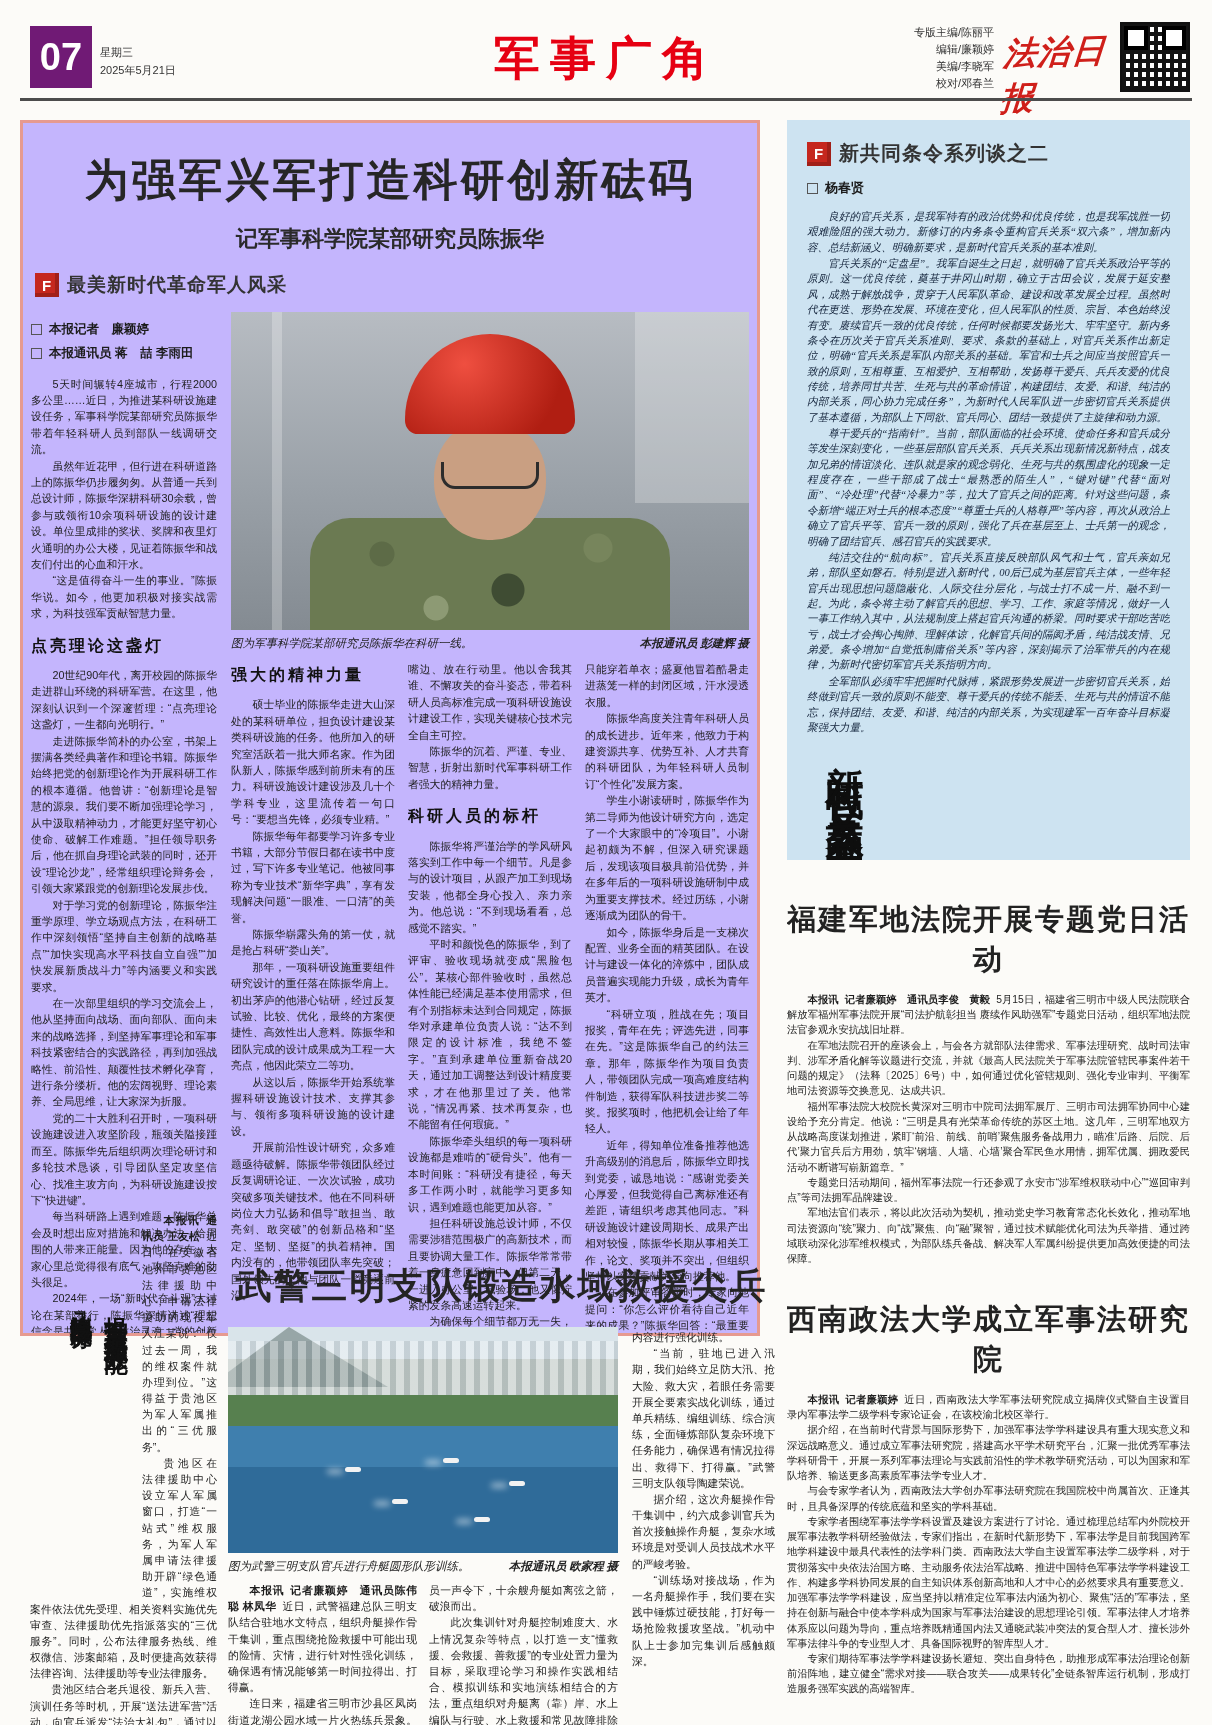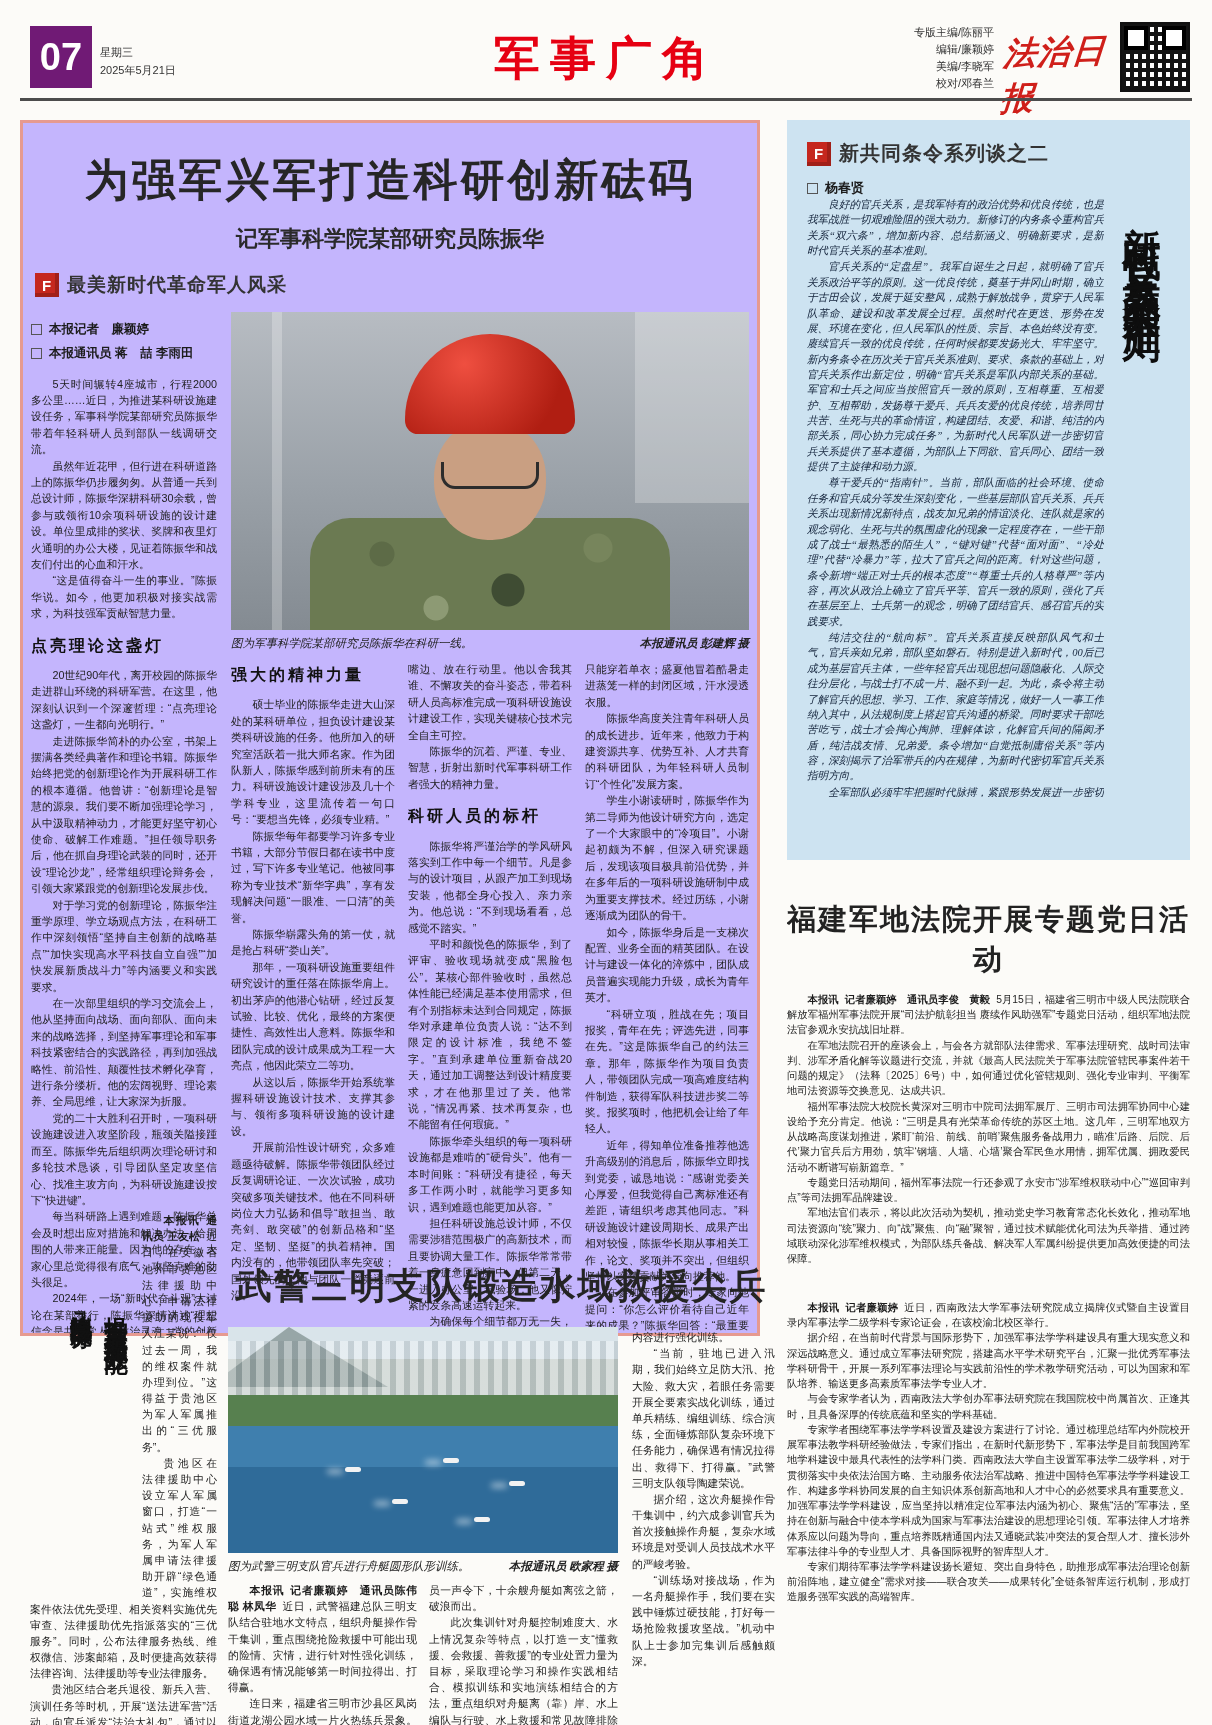--- a/index.html
+++ b/index.html
@@ -55,21 +55,21 @@
                     radial-gradient(circle at 55% 60%,#3f4c33 16px,transparent 17px),
                     radial-gradient(circle at 80% 25%,#77855c 14px,transparent 15px),
                     radial-gradient(circle at 35% 75%,#8d9a74 12px,transparent 13px),#6b7a52;}
   .lead-3col{display:flex;gap:13px;margin-top:10px;height:688px;overflow:hidden;}
   .lead-3col .c{flex:1;min-width:0;font-size:10.8px;line-height:1.52;overflow:hidden;}
   
   .commentary{position:absolute;left:787px;top:120px;width:403px;height:740px;background:#cde3f1;
               box-sizing:border-box;padding:20px 20px 16px;overflow:hidden;}
   .commentary .kickrow{margin:0;font-size:20px;}
   .commentary .author{margin-top:12px;font-size:13px;font-weight:bold;}
-  .comm-body{display:flex;}
+  .comm-body{display:flex;margin-top:12px;flex-direction:column;}
   .comm-text{flex:1;min-width:0;font-family:"Liberation Serif","DejaVu Serif",serif;font-style:italic;
              font-size:10.6px;line-height:1.45;height:600px;overflow:hidden;color:#12223a;}
   .comm-text p{margin-bottom:1px;}
   .vtitle{width:58px;flex:none;writing-mode:vertical-rl;font-family:"Liberation Serif","DejaVu Serif",serif;
           font-size:38px;font-weight:800;letter-spacing:9px;color:#0e0e0e;margin-left:8px;display:flex;align-items:center;}
   
   .news{position:absolute;left:787px;width:403px;overflow:hidden;}
   .news h3{margin:0 0 12px;text-align:center;font-size:29px;font-weight:800;letter-spacing:2px;color:#222;}
   .news .body{font-size:10.3px;line-height:1.48;color:#1e1e1e;}
   #fujian{top:900px;height:392px;}
@@ -226,20 +226,21 @@
       <div>
           <p>在军地法院召开的座谈会上，与会各方就部队法律需求、军事法理研究、战时司法审判、涉军矛盾化解等议题进行交流，并就《最高人民法院关于军事法院管辖民事案件若干问题的规定》（法释〔2025〕6号）中，如何通过优化管辖规则、强化专业审判、平衡军地司法资源等交换意见、达成共识。</p>
           <p>福州军事法院大校院长黄深对三明市中院司法拥军展厅、三明市司法拥军协同中心建设给予充分肯定。他说：“三明是具有光荣革命传统的苏区土地。这几年，三明军地双方从战略高度谋划推进，紧盯‘前沿、前线、前哨’聚焦服务备战用力，瞄准‘后路、后院、后代’聚力官兵后方用劲，筑牢‘钢墙、人墙、心墙’聚合军民鱼水用情，拥军优属、拥政爱民活动不断谱写崭新篇章。”</p>
           <p>专题党日活动期间，福州军事法院一行还参观了永安市“涉军维权联动中心”“巡回审判点”等司法拥军品牌建设。</p>
           <p>军地法官们表示，将以此次活动为契机，推动党史学习教育常态化长效化，推动军地司法资源向“统”聚力、向“战”聚焦、向“融”聚智，通过技术赋能优化司法为兵举措、通过跨域联动深化涉军维权模式，为部队练兵备战、解决军人军属纠纷提供更加高效便捷的司法保障。</p>
         </div>
     </div>
   </div>
 
   <div class="news" id="swupl">
+    <h3>西南政法大学成立军事法研究院</h3>
     <div class="body">
       <p><b class="byl">本报讯</b><b class="byl">记者廉颖婷</b><span>近日，西南政法大学军事法研究院成立揭牌仪式暨自主设置目录内军事法学二级学科专家论证会，在该校渝北校区举行。</span></p>
       <div>
           <p>据介绍，在当前时代背景与国际形势下，加强军事法学学科建设具有重大现实意义和深远战略意义。通过成立军事法研究院，搭建高水平学术研究平台，汇聚一批优秀军事法学科研骨干，开展一系列军事法理论与实践前沿性的学术教学研究活动，可以为国家和军队培养、输送更多高素质军事法学专业人才。</p>
           <p>与会专家学者认为，西南政法大学创办军事法研究院在我国院校中尚属首次、正逢其时，且具备深厚的传统底蕴和坚实的学科基础。</p>
           <p>专家学者围绕军事法学学科设置及建设方案进行了讨论。通过梳理总结军内外院校开展军事法教学科研经验做法，专家们指出，在新时代新形势下，军事法学是目前我国跨军地学科建设中最具代表性的法学科门类。西南政法大学自主设置军事法学二级学科，对于贯彻落实中央依法治国方略、主动服务依法治军战略、推进中国特色军事法学学科建设工作、构建多学科协同发展的自主知识体系创新高地和人才中心的必然要求具有重要意义。加强军事法学学科建设，应当坚持以精准定位军事法内涵为初心、聚焦“活的”军事法，坚持在创新与融合中使本学科成为国家与军事法治建设的思想理论引领。军事法律人才培养体系应以问题为导向，重点培养既精通国内法又通晓武装冲突法的复合型人才、擅长涉外军事法律斗争的专业型人才、具备国际视野的智库型人才。</p>
           <p>专家们期待军事法学学科建设扬长避短、突出自身特色，助推形成军事法治理论创新前沿阵地，建立健全“需求对接——联合攻关——成果转化”全链条智库运行机制，形成打造服务强军实践的高端智库。</p>
         </div>
     </div>
   </div>

